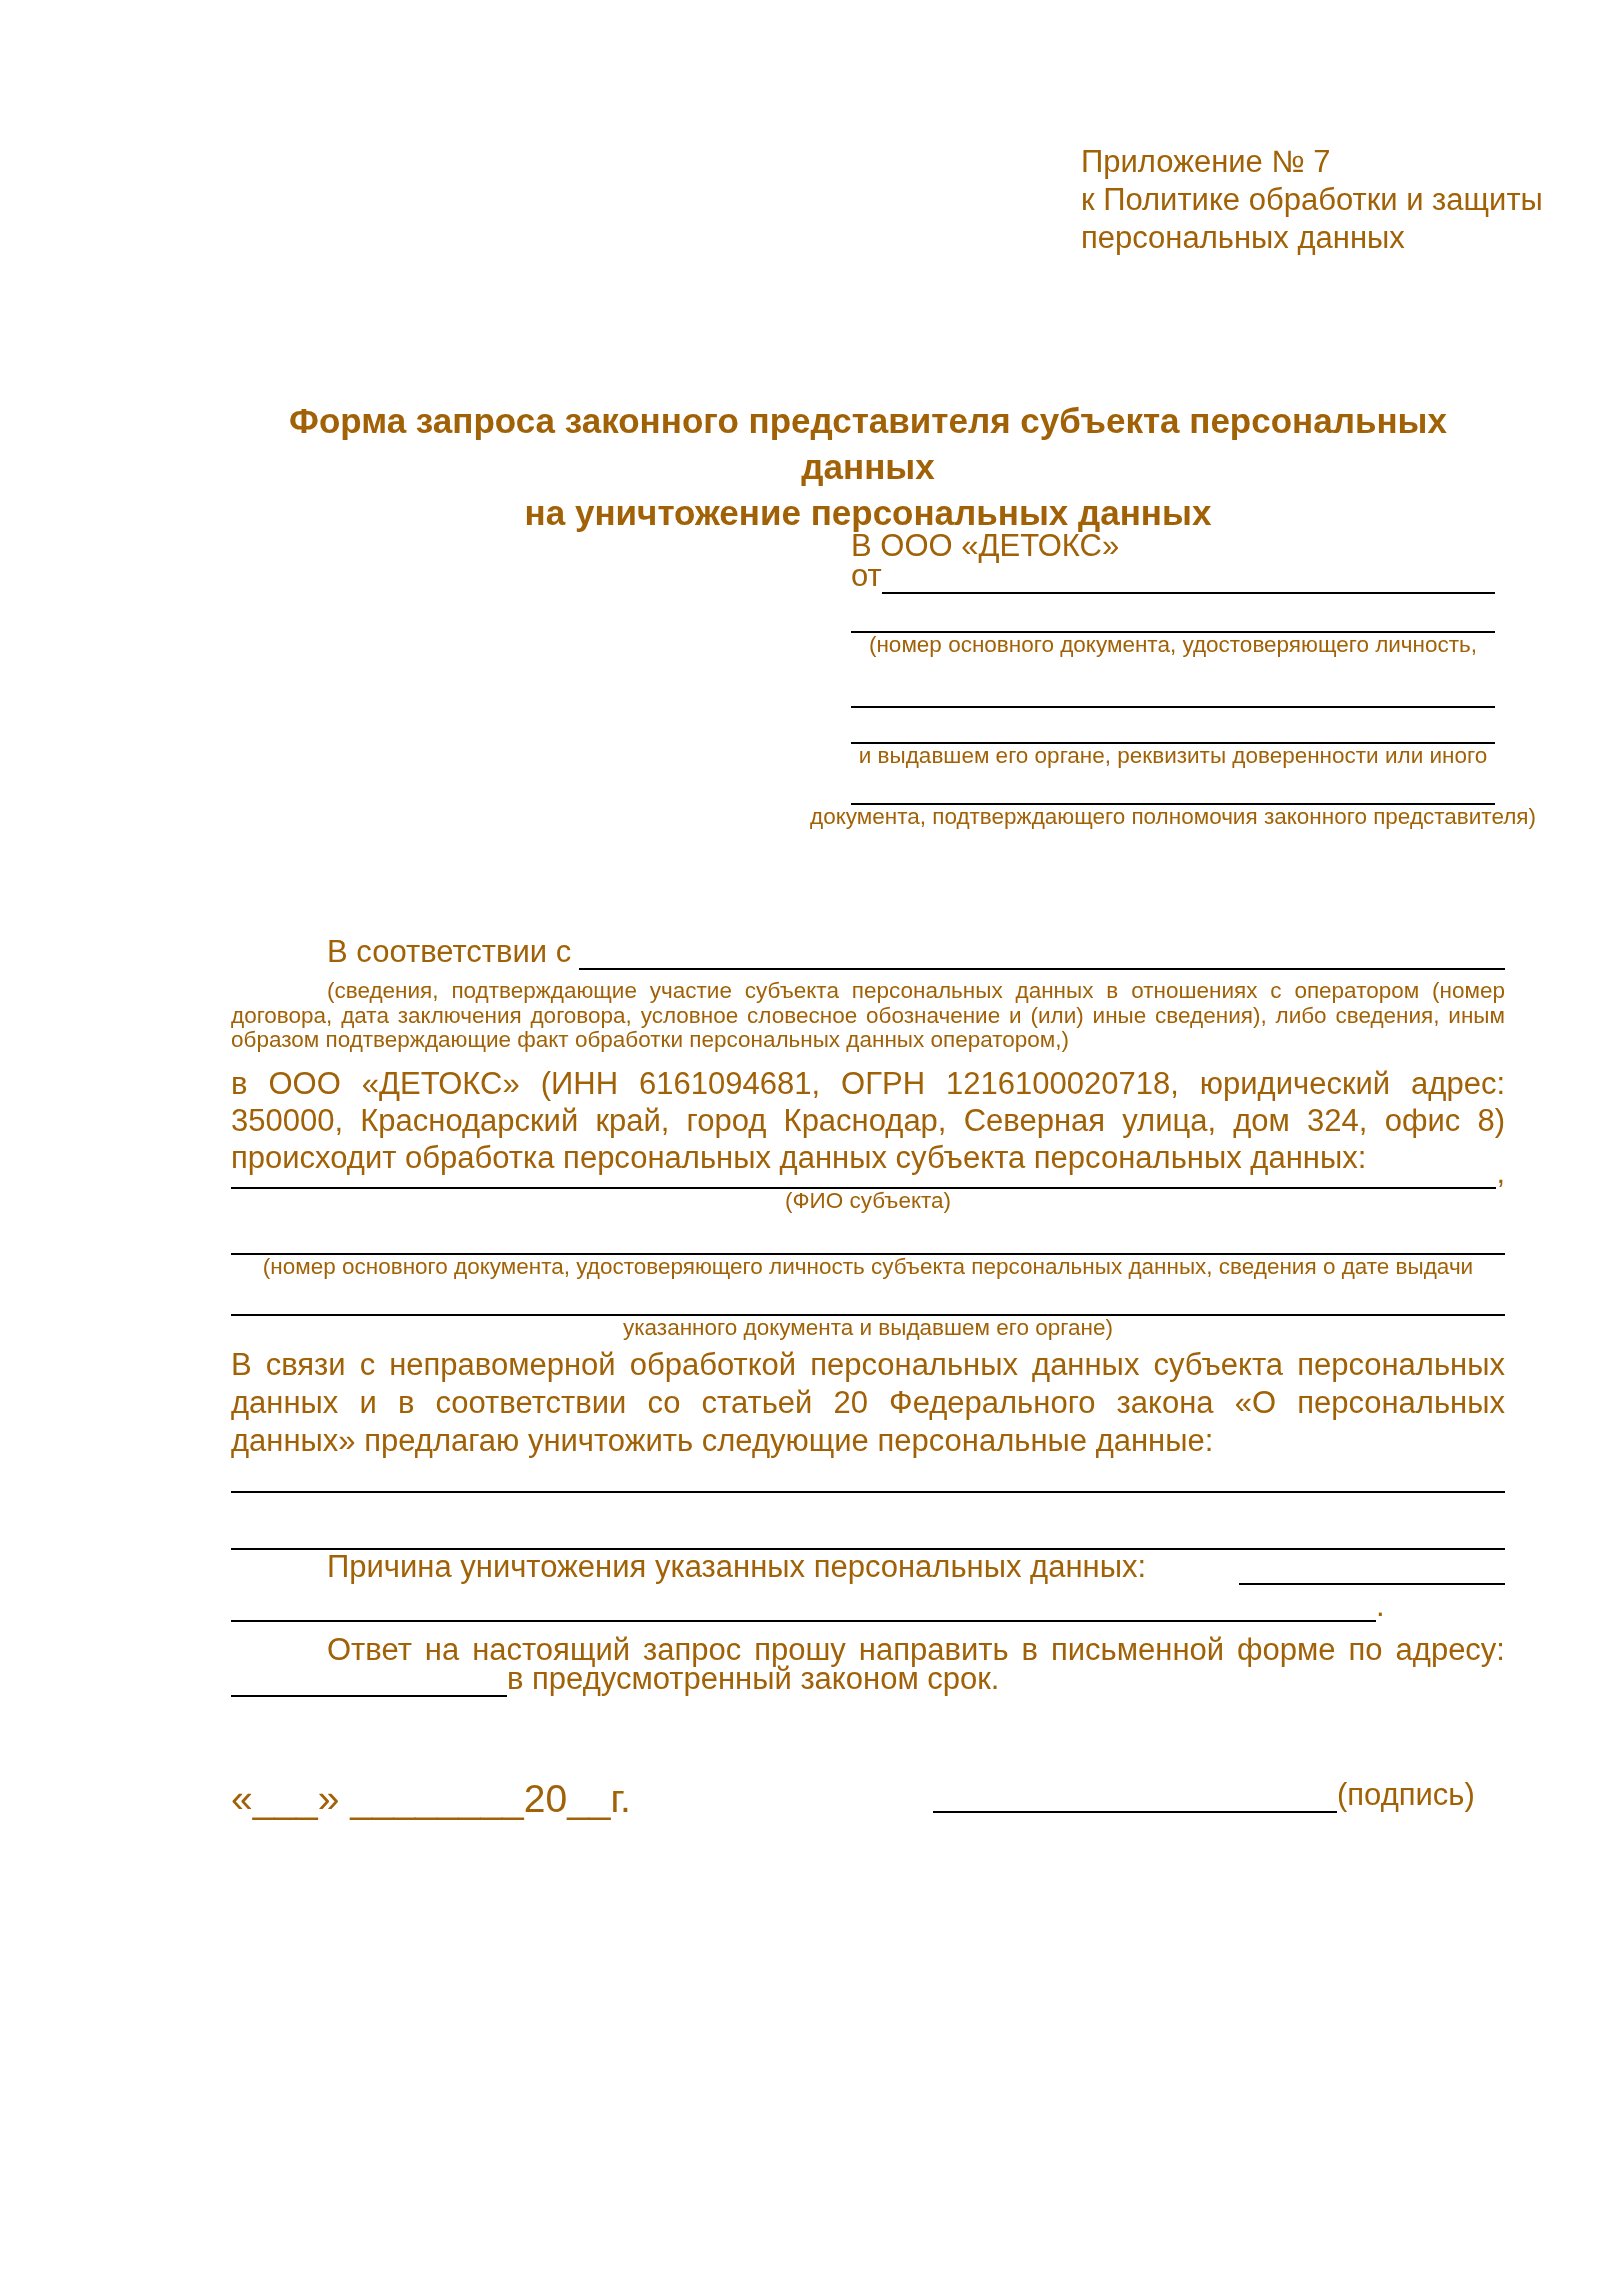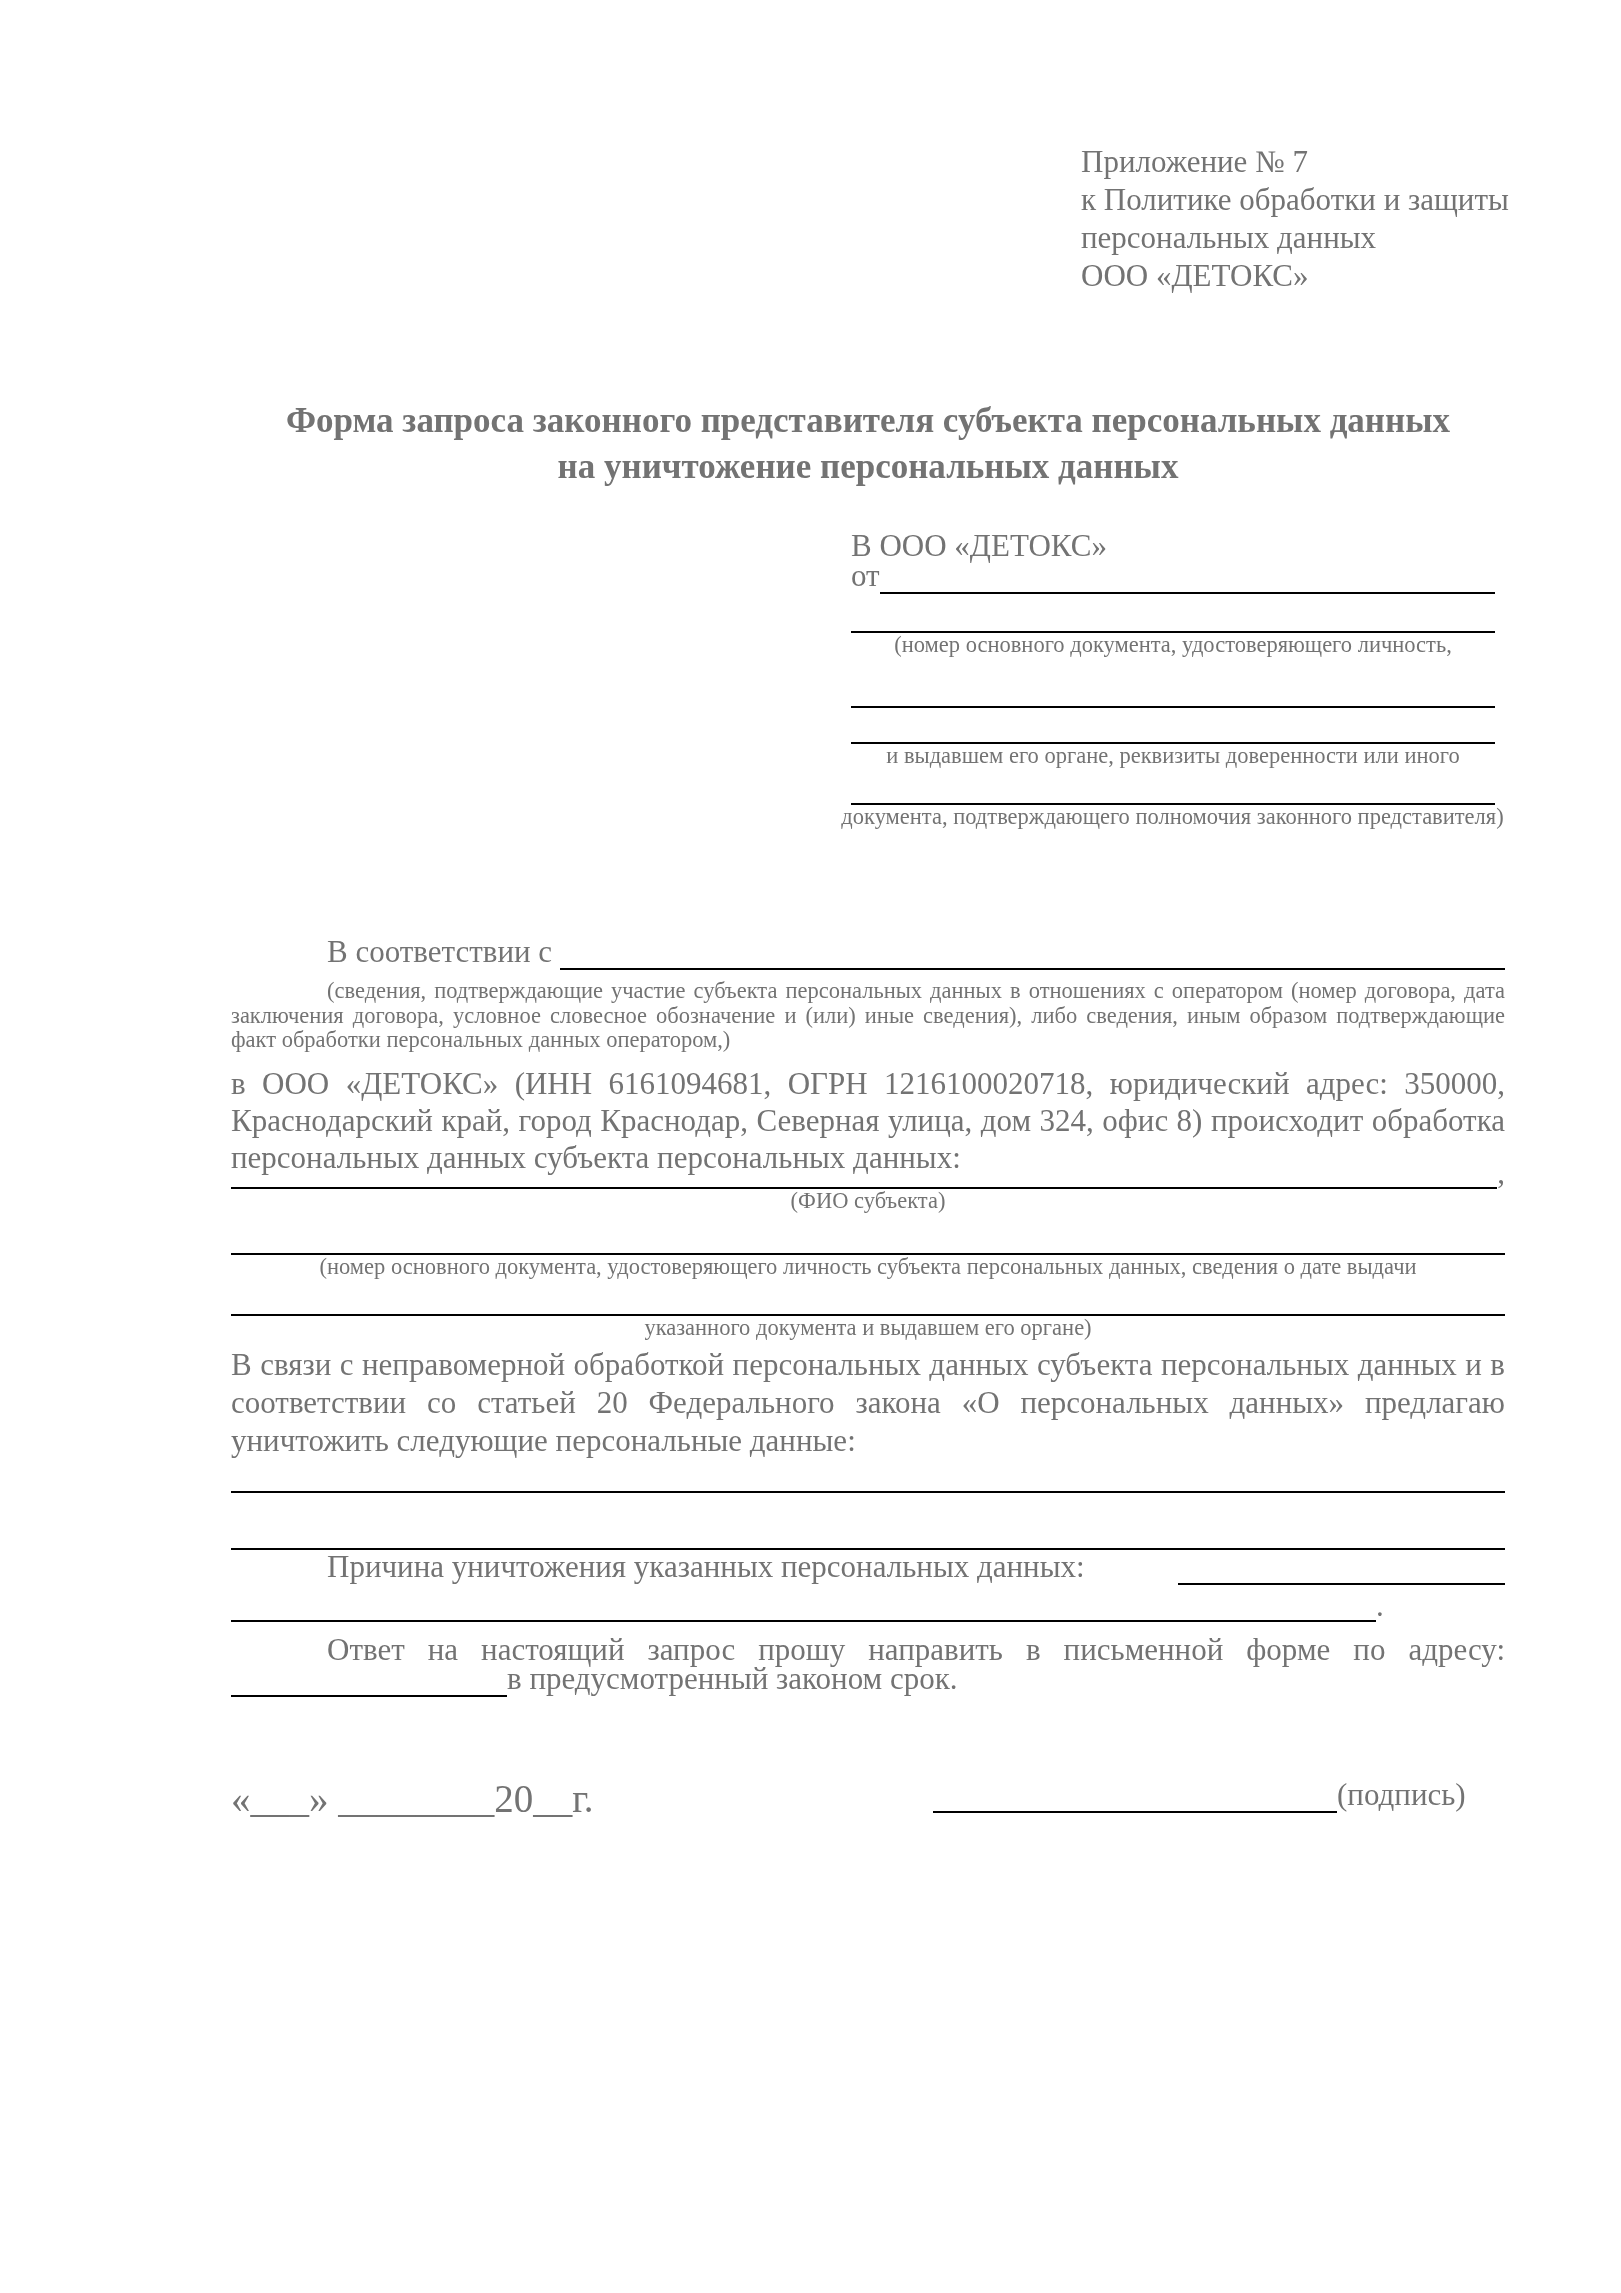--- a/index.html
+++ b/index.html
@@ -2,22 +2,22 @@
 <html><head>
 <meta charset="utf-8">
 <style>
   * { box-sizing: border-box; margin: 0; padding: 0; }
   html, body { background: #ffffff; }
   .page {
     position: relative;
     width: 1621px;
     height: 2270px;
     background: #ffffff;
-    color: #737373;
-    font-family: Liberation Serif, serif;
+    color: #a16207;
+    font-family: Liberation Sans, sans-serif;
     overflow: hidden;
   }
   
   .header-note {
     position: absolute;
     left: 1081px;
     top: 143px;
     font-size: 31px;
     line-height: 38px;
     white-space: nowrap;
@@ -121,21 +121,20 @@
 </style>
 </head>
 <body>
 
 <div class="page">
 
   <div class="header-note">
     <div>Приложение № 7</div>
     <div>к Политике обработки и защиты</div>
     <div>персональных данных</div>
-    <div>ООО «ДЕТОКС»</div>
   </div>
 
   <div class="doc-title">
     <div>Форма запроса законного представителя субъекта персональных данных</div>
     <div>на уничтожение персональных данных</div>
   </div>
 
   <div class="recipient">
     <div class="to-line">В ООО «ДЕТОКС»</div>
     <div class="row h30">

